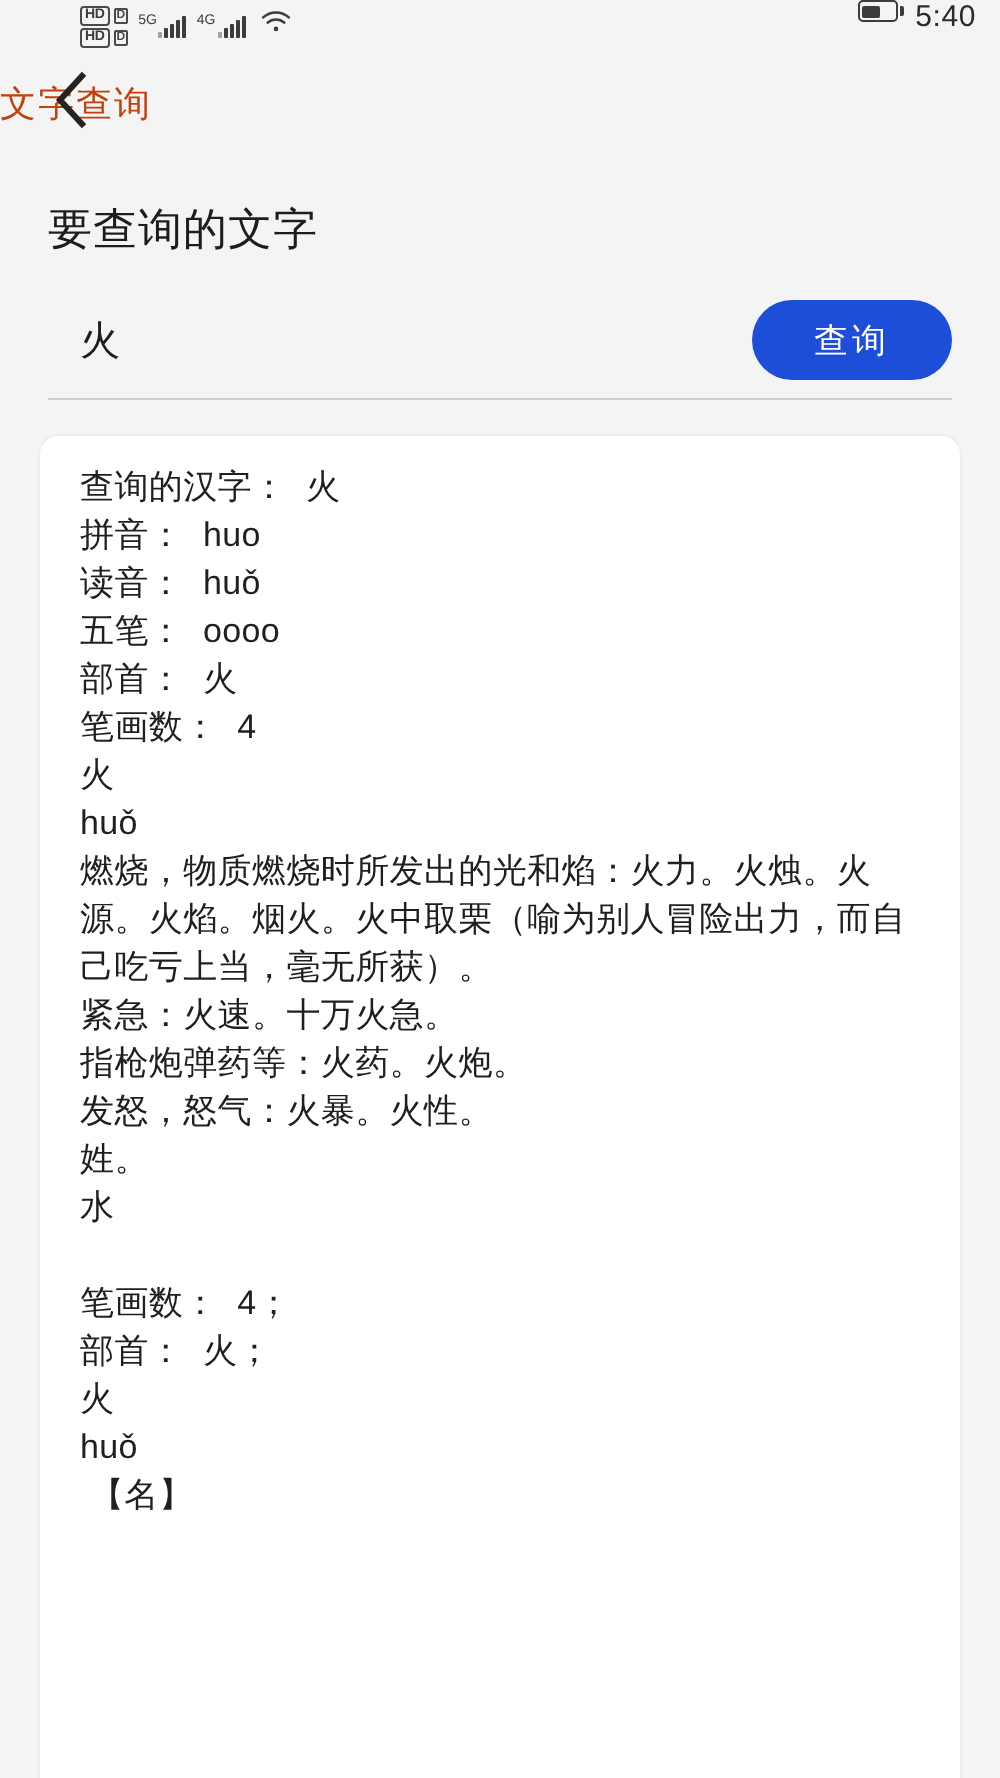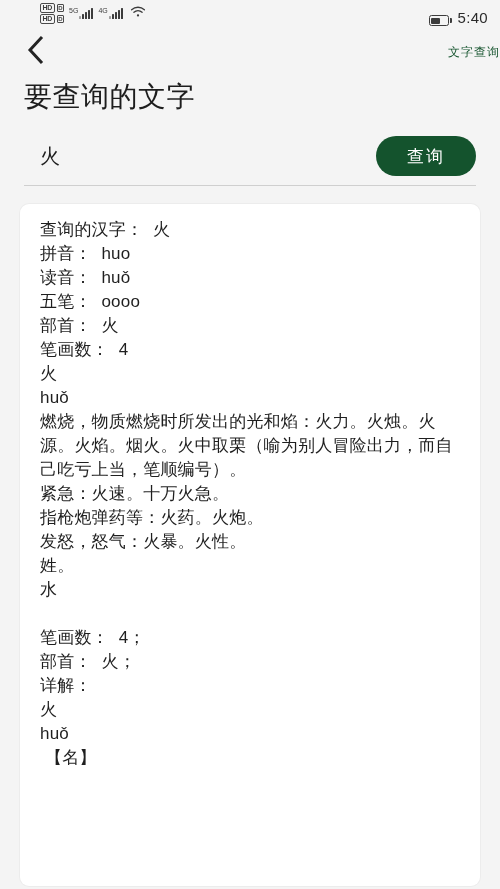--- a/index.html
+++ b/index.html
@@ -34,21 +34,21 @@
   .bars { display:flex; align-items:flex-end; gap:1px; height:11px; }
   .bars i { width:2px; background:#3c3c3c; display:block; border-radius:0.5px; }
   .bars i:nth-child(1){ height:3px; opacity:.45; }
   .bars i:nth-child(2){ height:5px; }
   .bars i:nth-child(3){ height:7px; }
   .bars i:nth-child(4){ height:9px; }
   .bars i:nth-child(5){ height:11px; }
   .wifi { margin-left:2px; }
   .sb-right {
     position:absolute; right:12px; top:0; height:26px;
-    display:flex; align-items:flex-end; gap:6px;
+    display:flex; align-items:flex-start; gap:6px;
   }
   .battery { display:flex; align-items:center; }
   .bat-body {
     width:20px; height:11px; border:1.4px solid #3c3c3c;
     border-radius:2.5px; padding:1.5px; display:flex; align-items:center;
   }
   .bat-fill { height:100%; width:62%; background:#3c3c3c; border-radius:1px; }
   .bat-cap {
     width:2px; height:5px; background:#3c3c3c;
     border-radius:0 1px 1px 0; margin-left:1px;
@@ -58,42 +58,42 @@
   
   .navbar {
     height:52px; display:flex; align-items:center;
     position:relative; background:#f4f4f4;
   }
   .back-btn {
     position:absolute; left:18px; width:34px; height:34px;
     display:flex; align-items:center; justify-content:center; cursor:pointer;
   }
   .nav-title {
-    width:100%; text-align:right; font-size:12px;
-    color:#14532d; letter-spacing:1px;
+    width:100%; text-align:left; font-size:18px;
+    color:#c2410c; letter-spacing:1px;
   }
 
   
   .panel { padding:0 24px; }
   .section-title {
-    font-size:28px; color:#1d1d1d; letter-spacing:.5px;
+    font-size:22px; color:#1d1d1d; margin-top:22px; letter-spacing:.5px;
   }
   .search-row {
     display:flex; align-items:center; gap:10px;
     margin-top:20px; border-bottom:1px solid #cfcfcf;
     padding-bottom:9px;
   }
   .search-input {
     flex:1; border:none; outline:none; background:transparent;
     font-size:20px; color:#1d1d1d; padding:4px 0 4px 16px;
     font-family:inherit;
   }
   .search-btn {
     min-width:100px; height:40px; border:none; border-radius:20px;
-    background:#14532d; color:#ffffff; font-size:17px;
+    background:#1d4ed8; color:#ffffff; font-size:17px;
     letter-spacing:2px; cursor:pointer; font-family:inherit;
   }
 
   
   .card {
     margin:18px 20px 0 20px;
     background:#ffffff;
     border-radius:9px;
     padding:14px 20px 0 20px;
     height:682px;
@@ -184,29 +184,28 @@
   <div class="card">
     <div id="result-lines">
         <div class="card-line">查询的汉字：  火</div>
         <div class="card-line">拼音：  huo</div>
         <div class="card-line">读音：  huǒ</div>
         <div class="card-line">五笔：  oooo</div>
         <div class="card-line">部首：  火</div>
         <div class="card-line">笔画数：  4</div>
         <div class="card-line">火</div>
         <div class="card-line">huǒ</div>
-        <div class="card-line">燃烧，物质燃烧时所发出的光和焰：火力。火烛。火源。火焰。烟火。火中取栗（喻为别人冒险出力，而自己吃亏上当，笔顺编号）。</div>
+        <div class="card-line">燃烧，物质燃烧时所发出的光和焰：火力。火烛。火源。火焰。烟火。火中取栗（喻为别人冒险出力，而自己吃亏上当，毫无所获）。</div>
         <div class="card-line">紧急：火速。十万火急。</div>
         <div class="card-line">指枪炮弹药等：火药。火炮。</div>
         <div class="card-line">发怒，怒气：火暴。火性。</div>
         <div class="card-line">姓。</div>
         <div class="card-line">水</div>
         <div class="card-line blank"></div>
         <div class="card-line">笔画数：  4；</div>
         <div class="card-line">部首：  火；</div>
-        <div class="card-line">详解：</div>
         <div class="card-line">火</div>
         <div class="card-line">huǒ</div>
         <div class="card-line"> 【名】</div>
       </div>
   </div>
 
 </div>
 
 </body></html>

